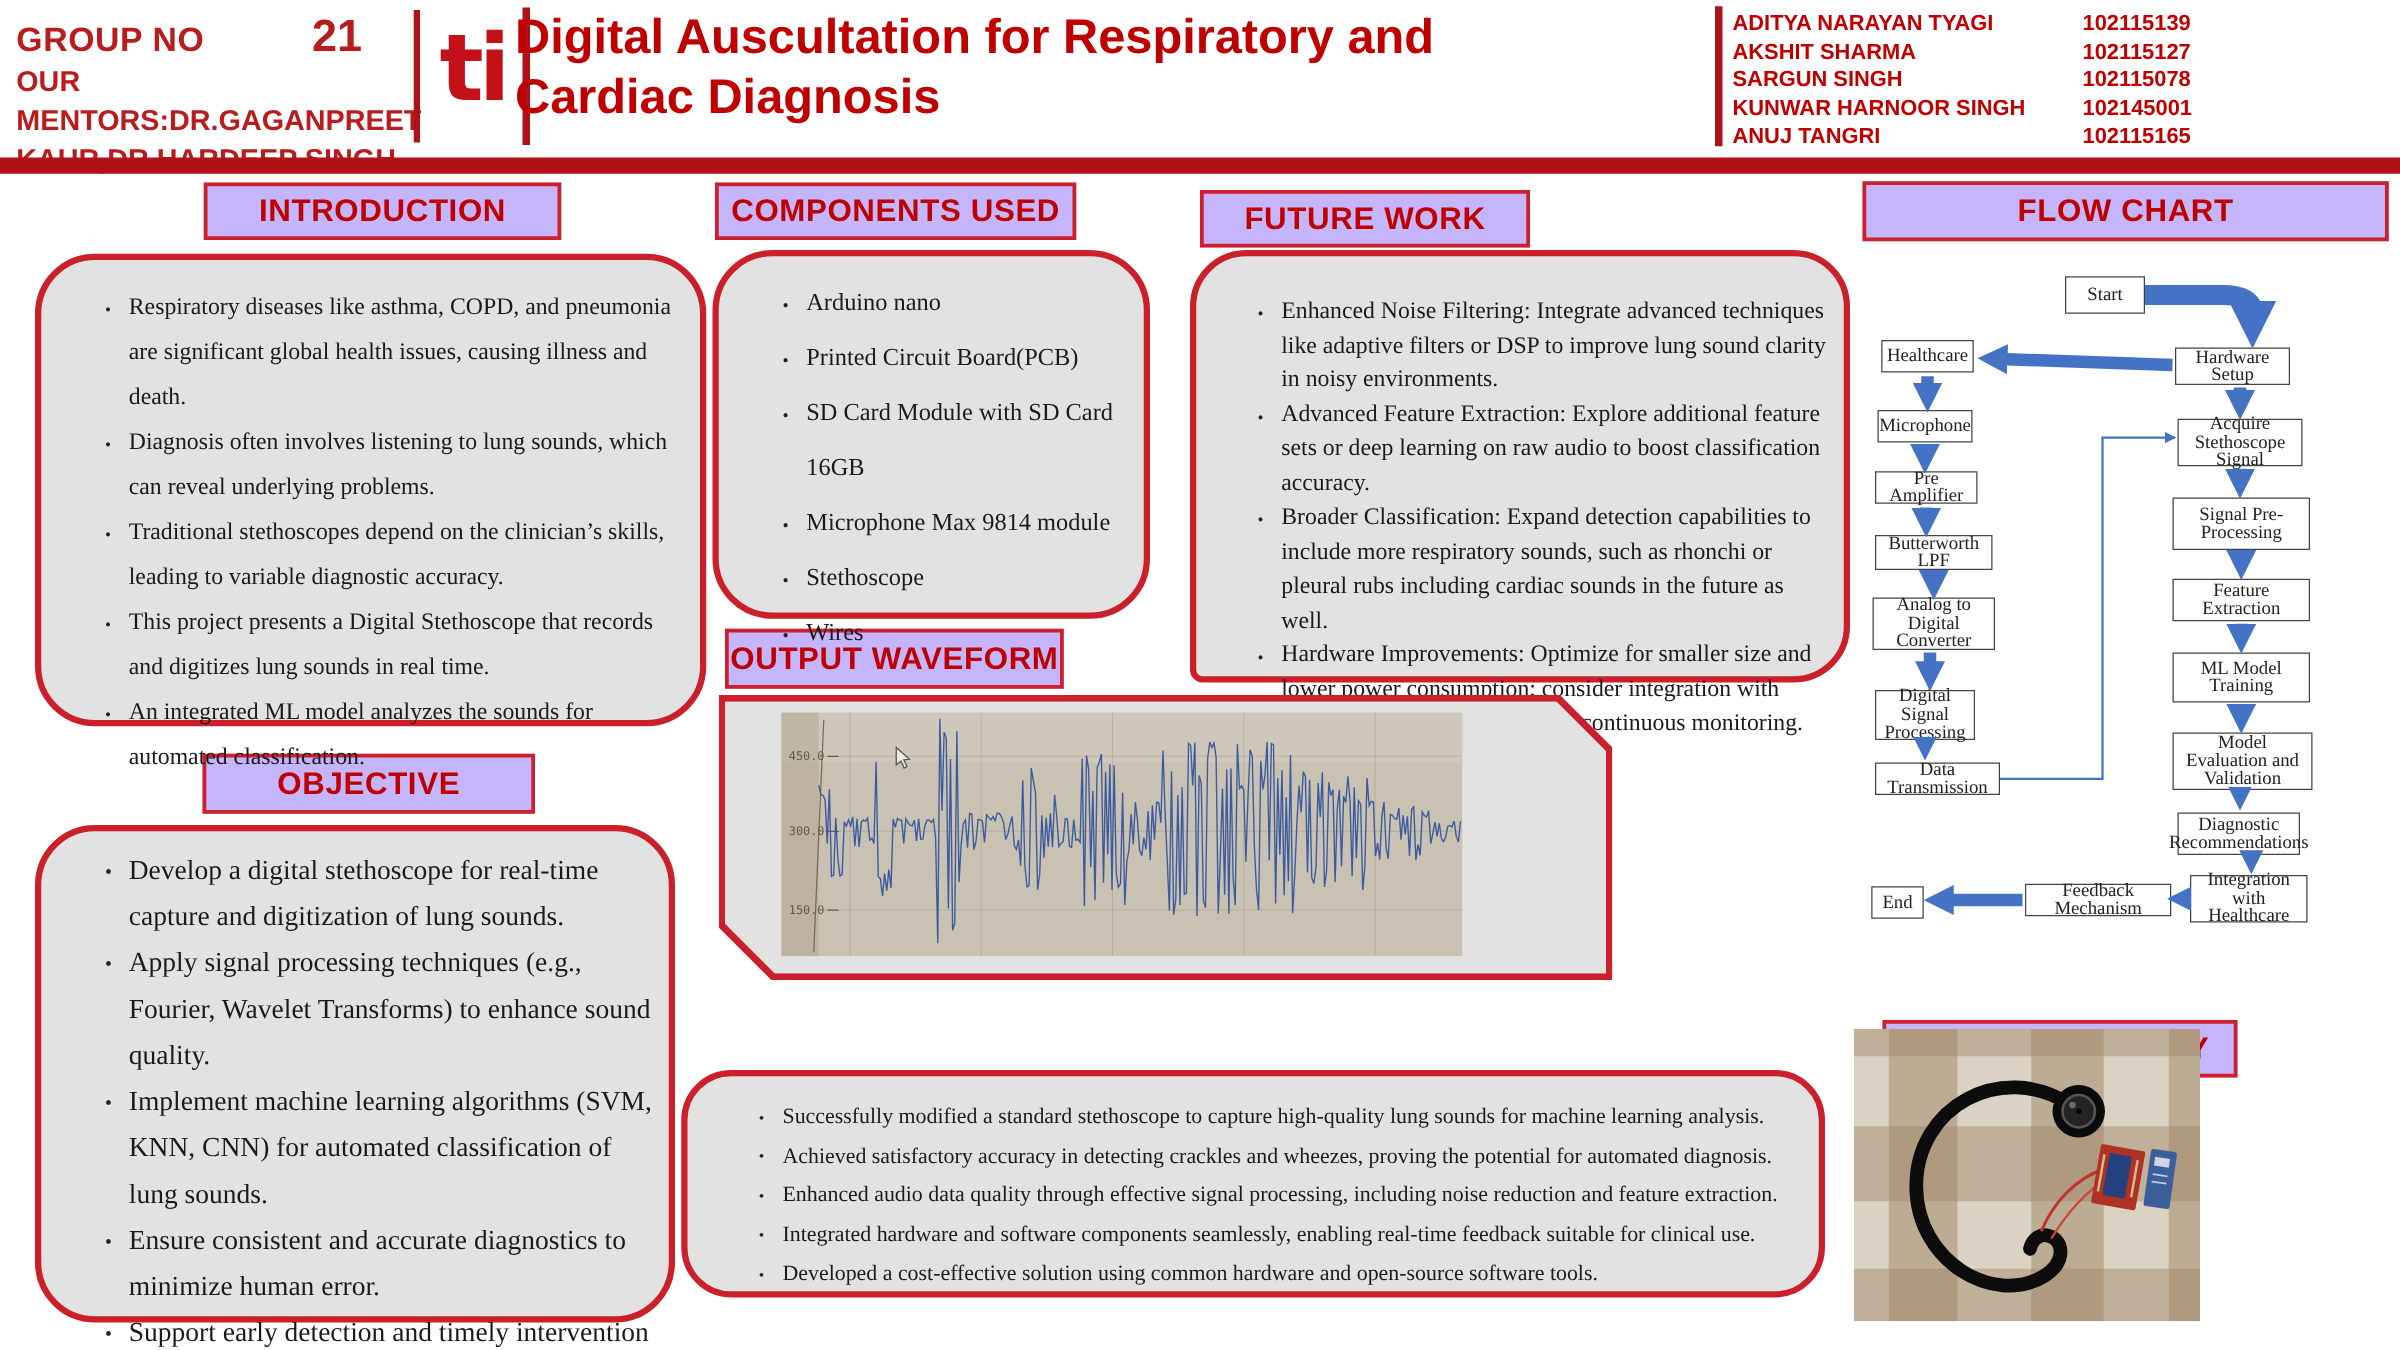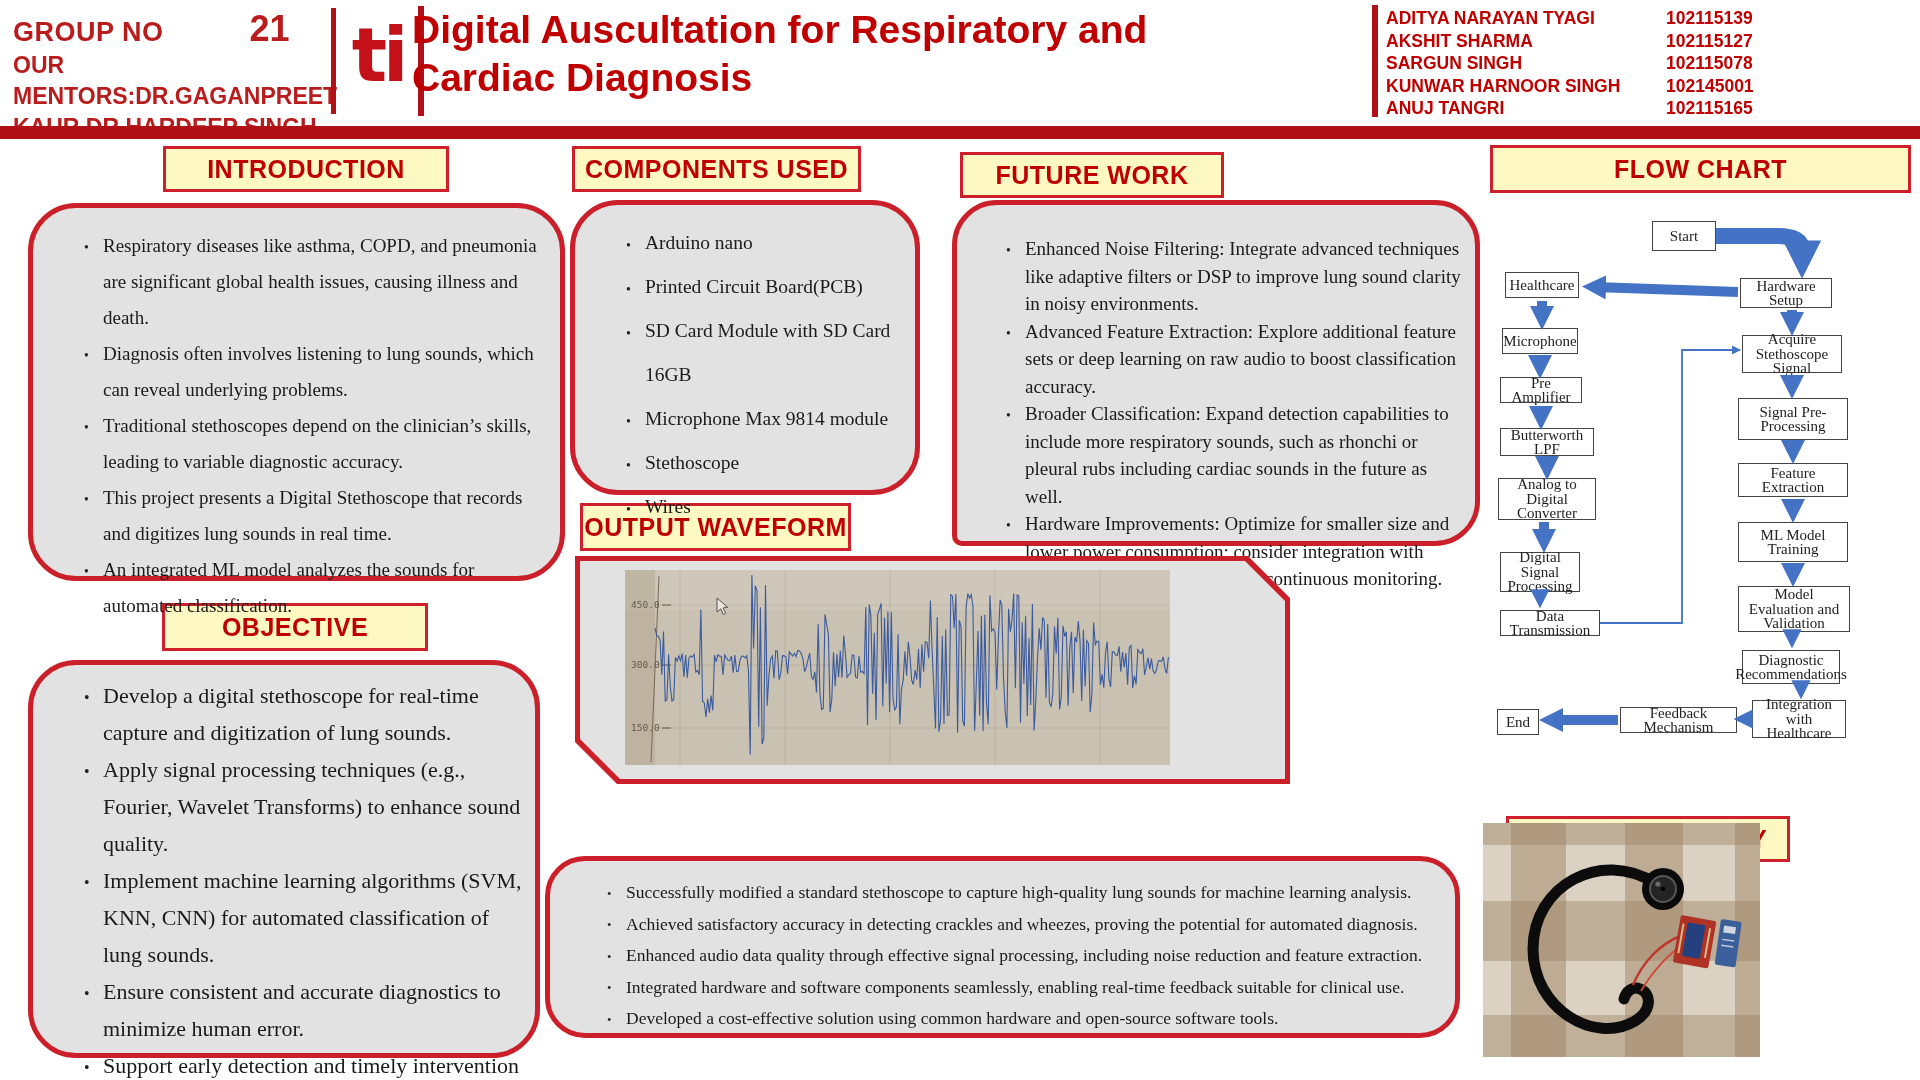--- a/index.html
+++ b/index.html
@@ -14,21 +14,21 @@
   #group-label{font-size:27px;letter-spacing:.5px;}
   #group-number{font-size:36px;}
   #mentors{font-size:23px;line-height:31px;width:322px;}
   #logo-ti{font-size:74px;font-weight:bold;color:#c41019;line-height:70px;letter-spacing:-4px;
            font-family:"DejaVu Sans",sans-serif;}
   #main-title{font-size:39px;line-height:48px;color:#c00000;font-weight:bold;}
   .team-row{display:flex;line-height:22.6px;}
   .team-name{flex:0 0 280px;font-size:17.5px;font-weight:bold;color:#c00000;}
   .team-roll{font-size:17.5px;font-weight:bold;color:#c00000;}
   
-  .sec-h{position:absolute;background:#fef9c3;border:3px solid #cf1f2a;color:#c00000;
+  .sec-h{position:absolute;background:#c4b5fd;border:3px solid #cf1f2a;color:#c00000;
          font-weight:bold;font-size:25px;display:flex;align-items:center;justify-content:center;
          letter-spacing:.5px;}
   
   .panel{position:absolute;background:#e2e2e2;border:5px solid #cb1f2a;border-radius:48px;
          box-sizing:border-box;}
   ul.bullets{list-style:none;margin:0;padding:0;font-family:"Liberation Serif",serif;color:#1a1a1a;}
   li.b{position:relative;padding-left:28px;}
   li.b::before{content:"\2022";position:absolute;left:9px;font-size:.72em;top:.15em;color:#222;}
   #intro-list{font-size:19px;line-height:36px;padding:20px 8px 0 42px;}
   #objective-list{font-size:22px;line-height:37px;padding:12px 8px 0 42px;}

